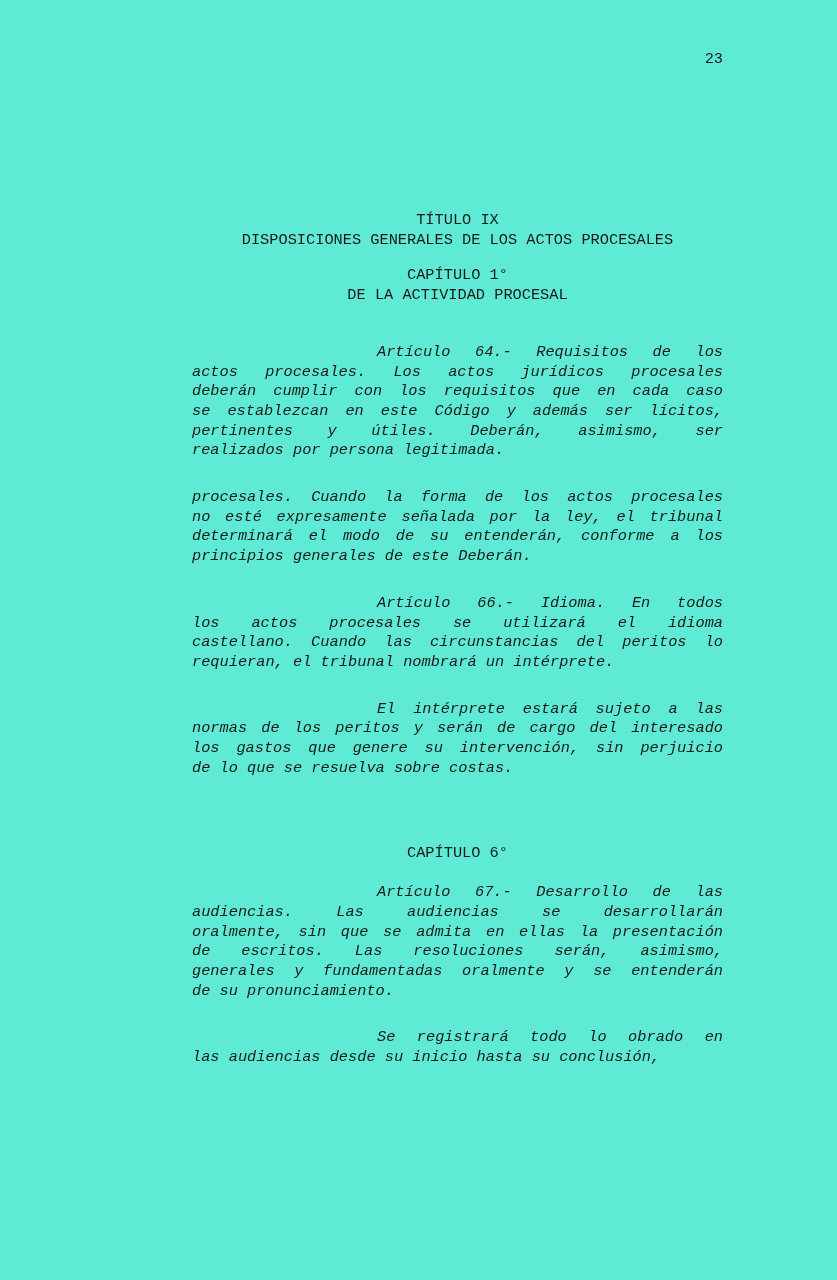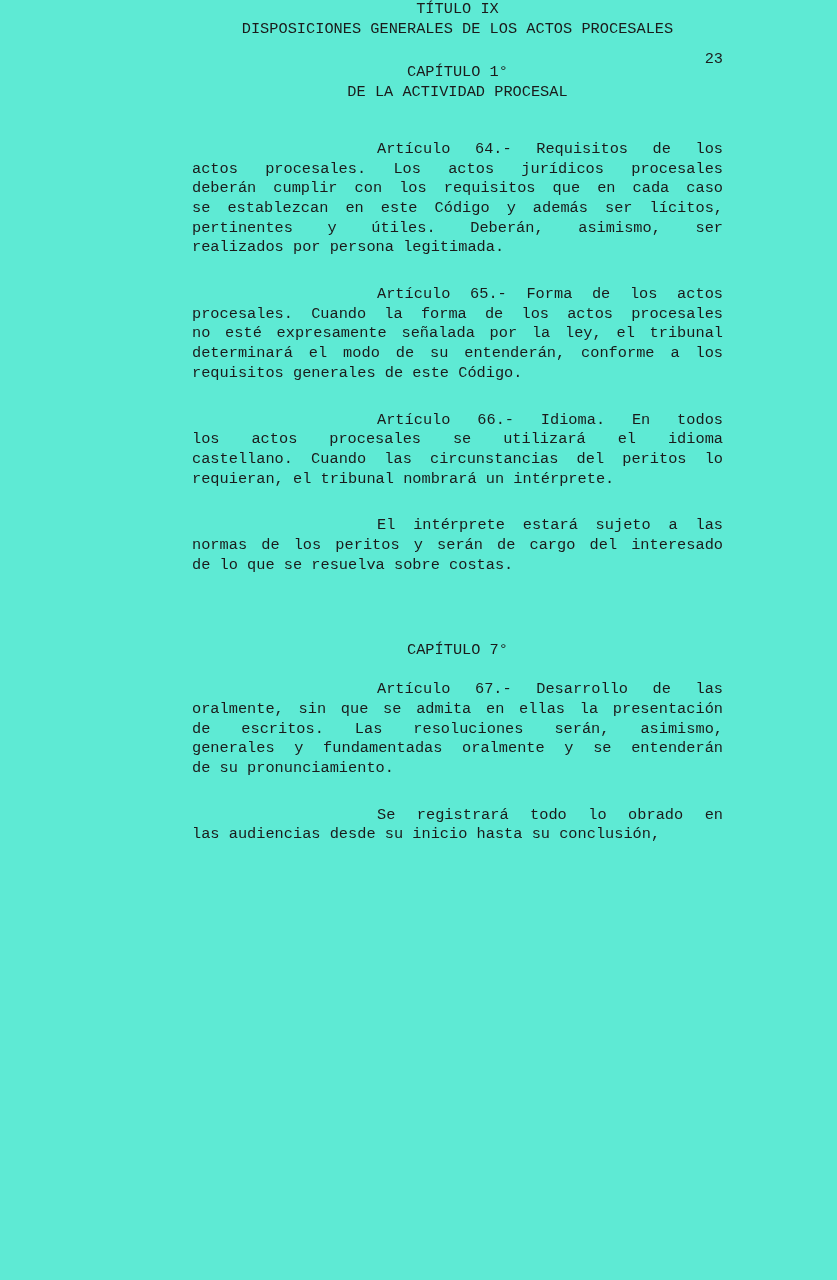--- a/index.html
+++ b/index.html
@@ -26,30 +26,30 @@
     width: 531px;
     text-align: right;
   }
   .content {
     position: absolute;
     top: 0;
     left: 192px;
     width: 531px;
   }
   .heading-block { text-align: center; }
-  .title-block   { }
-  .chapter1-block { margin-top: 24px; }
+  .title-block   { margin-top: 211px; }
+  .chapter1-block { margin-top: 16px; }
   .chapter2-block { margin-top: 66px; }
 
   .paragraph { }
   .paras > .paragraph { margin-top: 27px; }
   .paras-ch1 > .paragraph:first-child { margin-top: 37px; }
   .paras-ch2 > .paragraph:first-child { margin-top: 19px; }
 
-  .line { white-space: normal; }
+  .line { white-space: normal; font-style: italic; }
   .line.just {
     text-align: justify;
     text-align-last: justify;
     -moz-text-align-last: justify;
   }
   .line.first { text-indent: 185px; }
 </style>
 </head>
 <body>
 
@@ -72,46 +72,47 @@
     <div class="paras paras-ch1">
         <div class="paragraph">
           <div class="line first just">Artículo 64.- Requisitos de los</div>
           <div class="line just">actos procesales. Los actos jurídicos procesales</div>
           <div class="line just">deberán cumplir con los requisitos que en cada caso</div>
           <div class="line just">se establezcan en este Código y además ser lícitos,</div>
           <div class="line just">pertinentes y útiles. Deberán, asimismo, ser</div>
           <div class="line last">realizados por persona legitimada.</div>
         </div>
         <div class="paragraph">
-          <div class="line first just">Artículo 65.- Forma de los actos</div>
           <div class="line just">procesales. Cuando la forma de los actos procesales</div>
           <div class="line just">no esté expresamente señalada por la ley, el tribunal</div>
           <div class="line just">determinará el modo de su entenderán, conforme a los</div>
-          <div class="line last">requisitos generales de este Código.</div>
+          <div class="line last">principios generales de este Deberán.</div>
         </div>
         <div class="paragraph">
           <div class="line first just">Artículo 66.- Idioma. En todos</div>
           <div class="line just">los actos procesales se utilizará el idioma</div>
           <div class="line just">castellano. Cuando las circunstancias del peritos lo</div>
           <div class="line last">requieran, el tribunal nombrará un intérprete.</div>
         </div>
         <div class="paragraph">
           <div class="line first just">El intérprete estará sujeto a las</div>
           <div class="line just">normas de los peritos y serán de cargo del interesado</div>
+          <div class="line just">los gastos que genere su intervención, sin perjuicio</div>
           <div class="line last">de lo que se resuelva sobre costas.</div>
         </div>
       </div>
 
     <div class="heading-block chapter2-block">
-      <div>CAPÍTULO 7°</div>
+      <div>CAPÍTULO 6°</div>
     </div>
 
     <div class="paras paras-ch2">
         <div class="paragraph">
           <div class="line first just">Artículo 67.- Desarrollo de las</div>
+          <div class="line just">audiencias. Las audiencias se desarrollarán</div>
           <div class="line just">oralmente, sin que se admita en ellas la presentación</div>
           <div class="line just">de escritos. Las resoluciones serán, asimismo,</div>
           <div class="line just">generales y fundamentadas oralmente y se entenderán</div>
           <div class="line last">de su pronunciamiento.</div>
         </div>
         <div class="paragraph">
           <div class="line first just">Se registrará todo lo obrado en</div>
           <div class="line last">las audiencias desde su inicio hasta su conclusión,</div>
         </div>
       </div>

